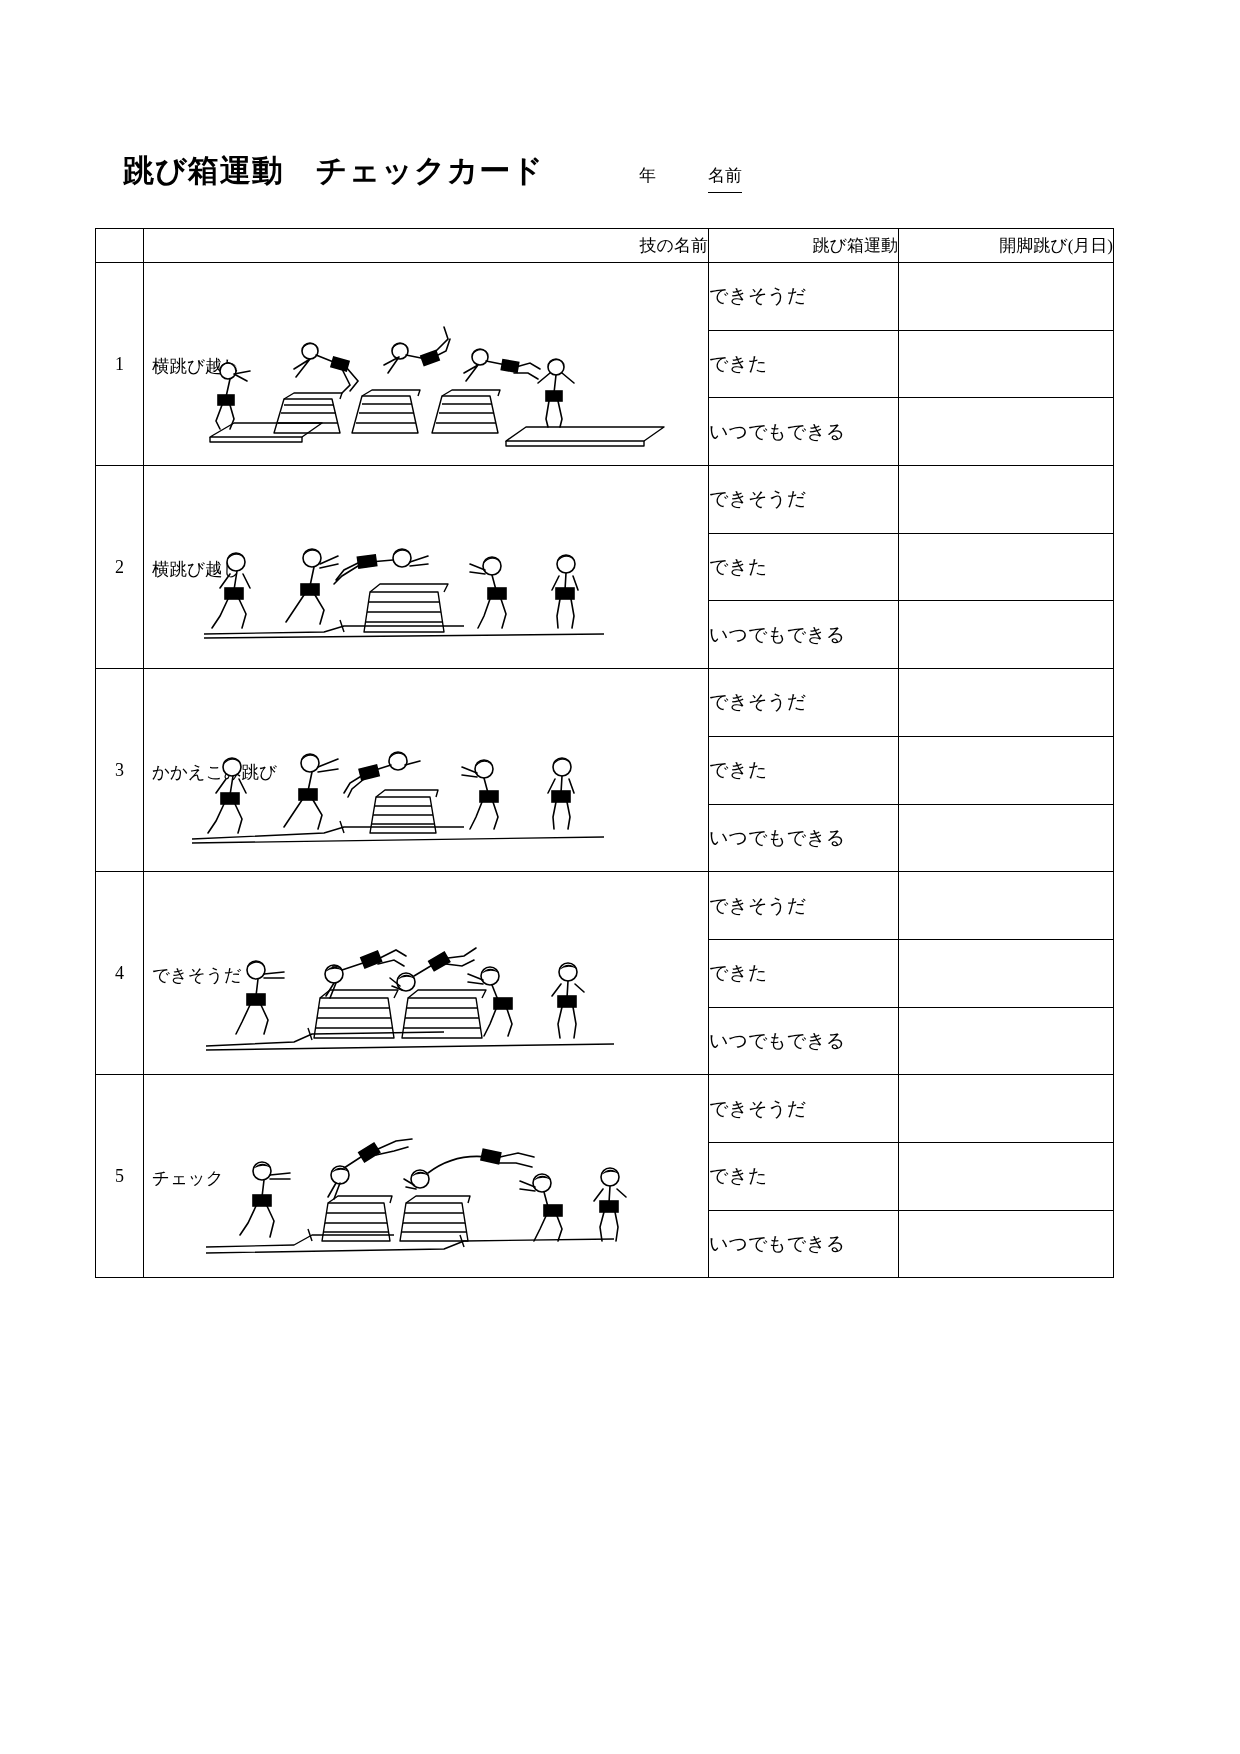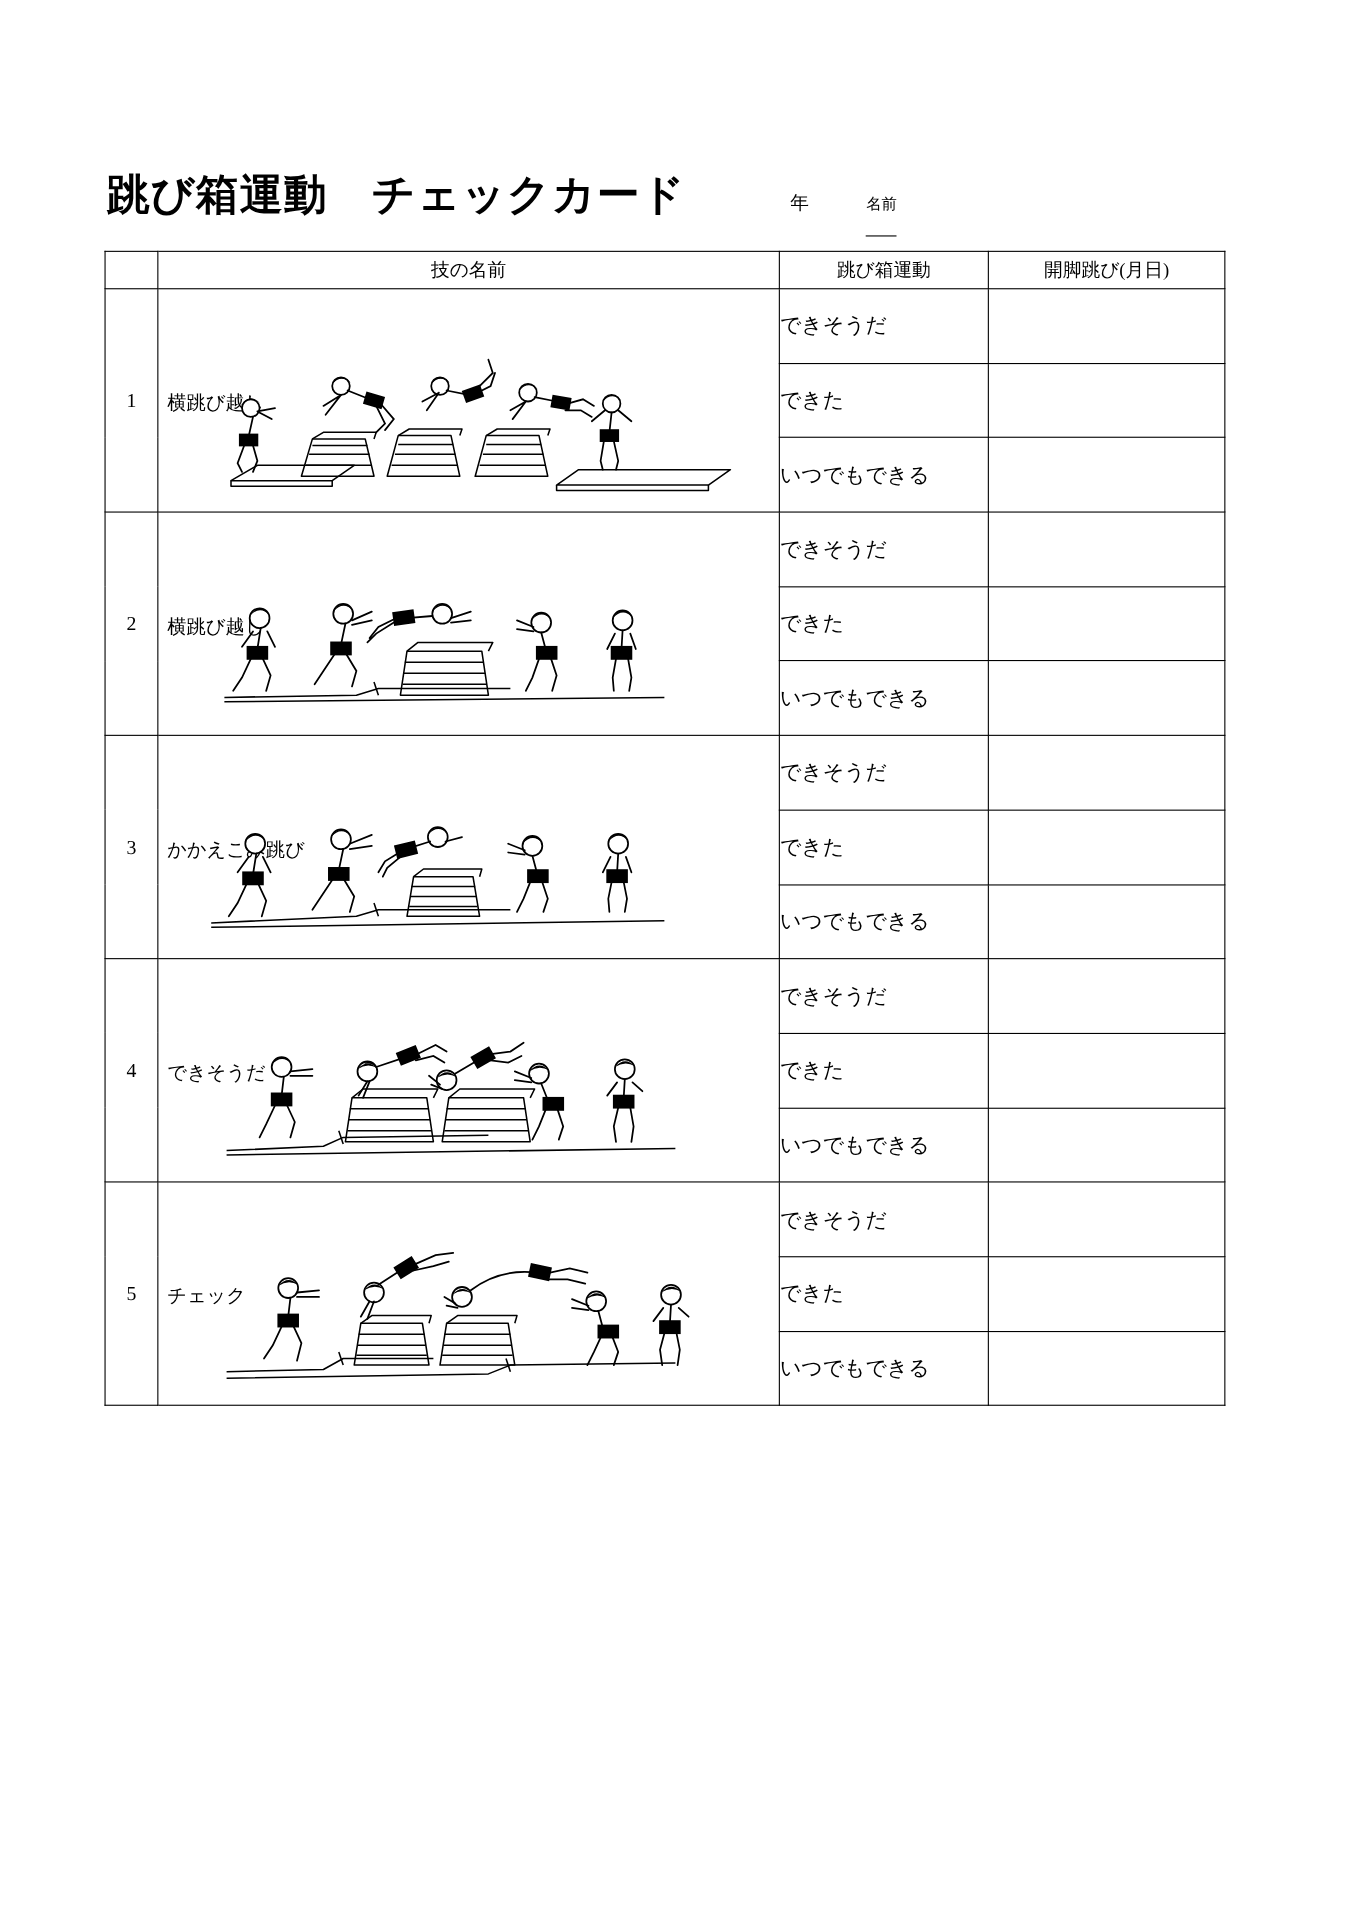--- a/index.html
+++ b/index.html
@@ -30,34 +30,35 @@
     width: 1046px;
   }
   .title-row {
     display: flex;
     align-items: baseline;
     height: 40px;
   }
   .main-title {
     font-family: "DejaVu Serif", "Liberation Serif", serif;
     font-weight: bold;
-    font-size: 39px;
+    font-size: 31px;
     letter-spacing: 1px;
     white-space: pre;
+    margin-left: 26px;
   }
   .year-label {
     font-size: 17px;
     margin-left: 95px;
     white-space: pre;
   }
   .name-label {
-    font-size: 14px;
+    font-size: 17px;
     margin-left: 52px;
     border-bottom: 1.2px solid #000;
-    padding-bottom: 19px;
+    padding-bottom: 5px;
     white-space: pre;
   }
   .subtitle {
     font-size: 17.5px;
     margin-top: 6px;
     letter-spacing: 0.2px;
     white-space: pre;
   }
 
   
@@ -77,21 +78,21 @@
     vertical-align: middle;
   }
   .col-no      { width: 48px; }
   .col-tech    { width: 565px; }
   .col-rate    { width: 190px; }
   .col-check   { width: 215px; }
 
   thead th {
     height: 33px;
     font-size: 17px;
-    text-align: center;
+    text-align: right;
   }
 
   td.no-cell {
     text-align: center;
     font-size: 18px;
     font-family: "Liberation Serif", serif;
   }
 
   td.tech-cell {
     position: relative;

